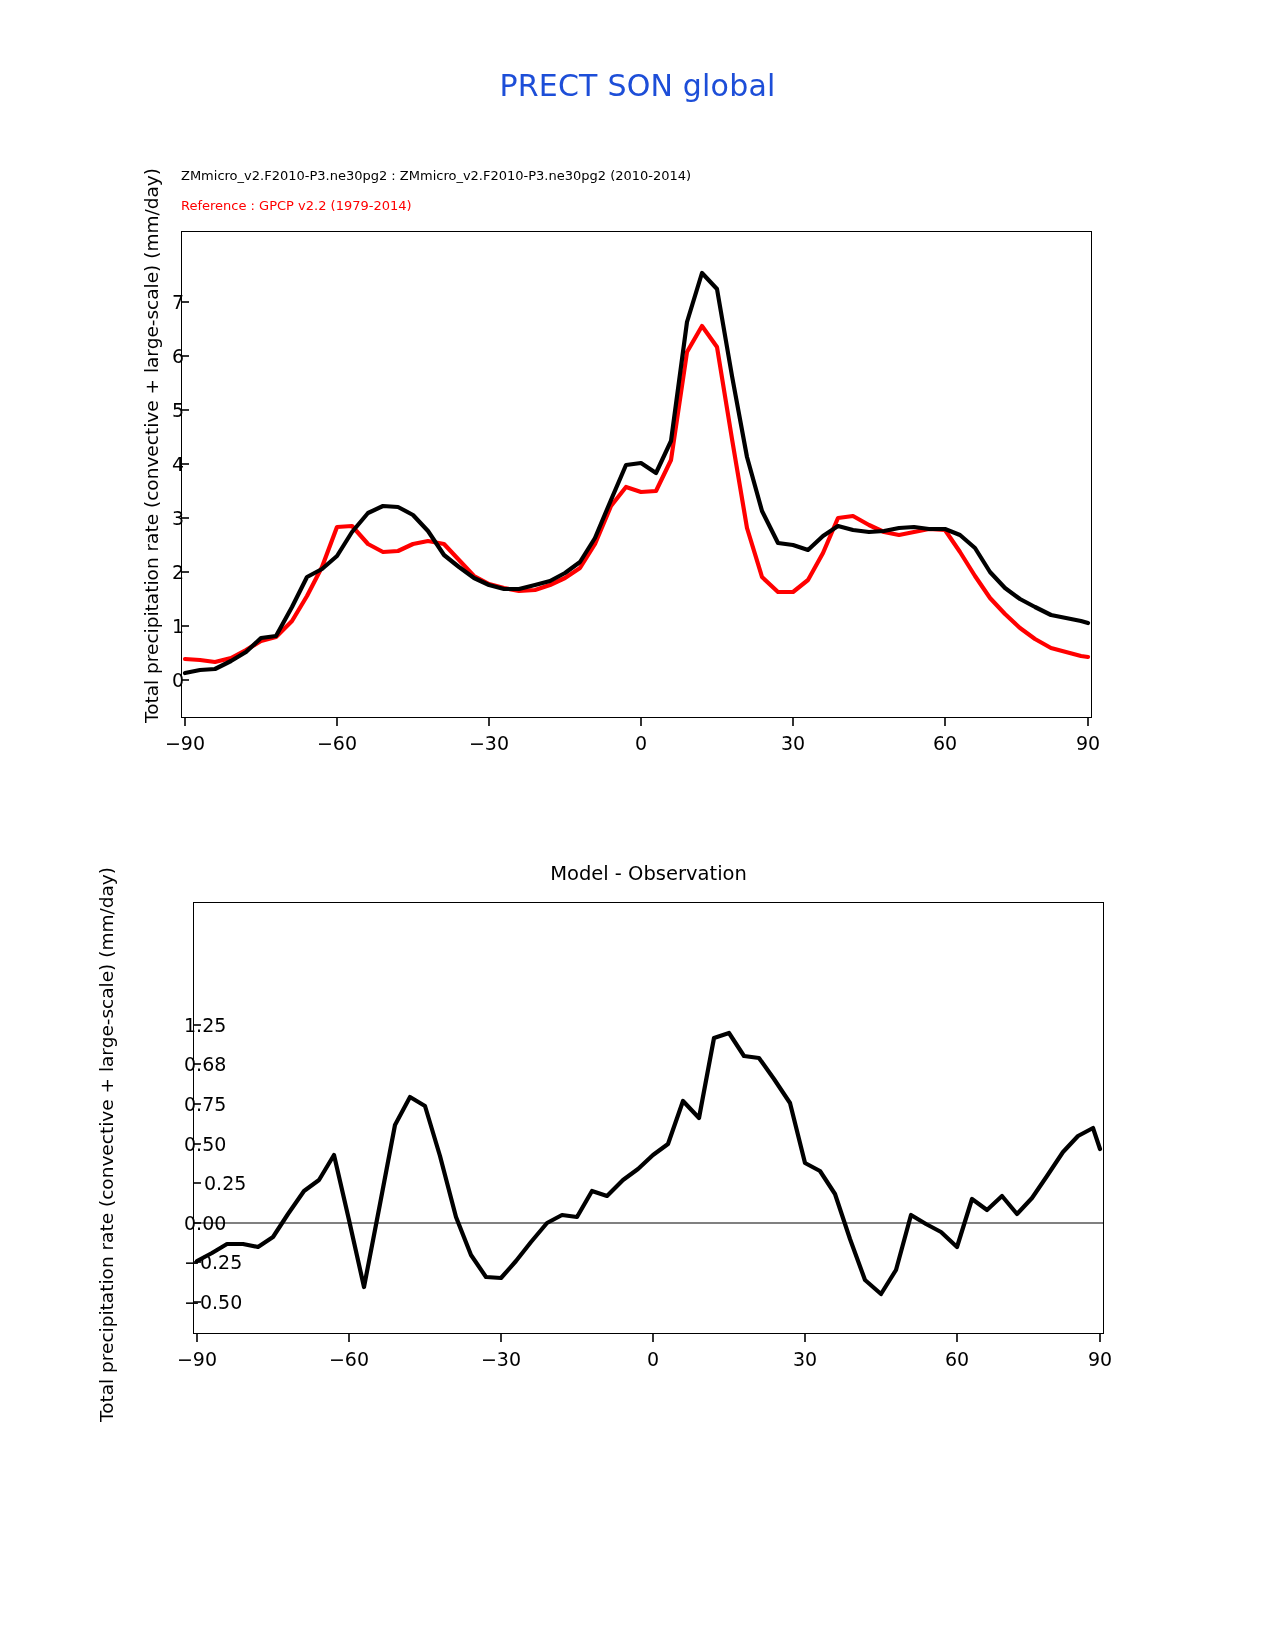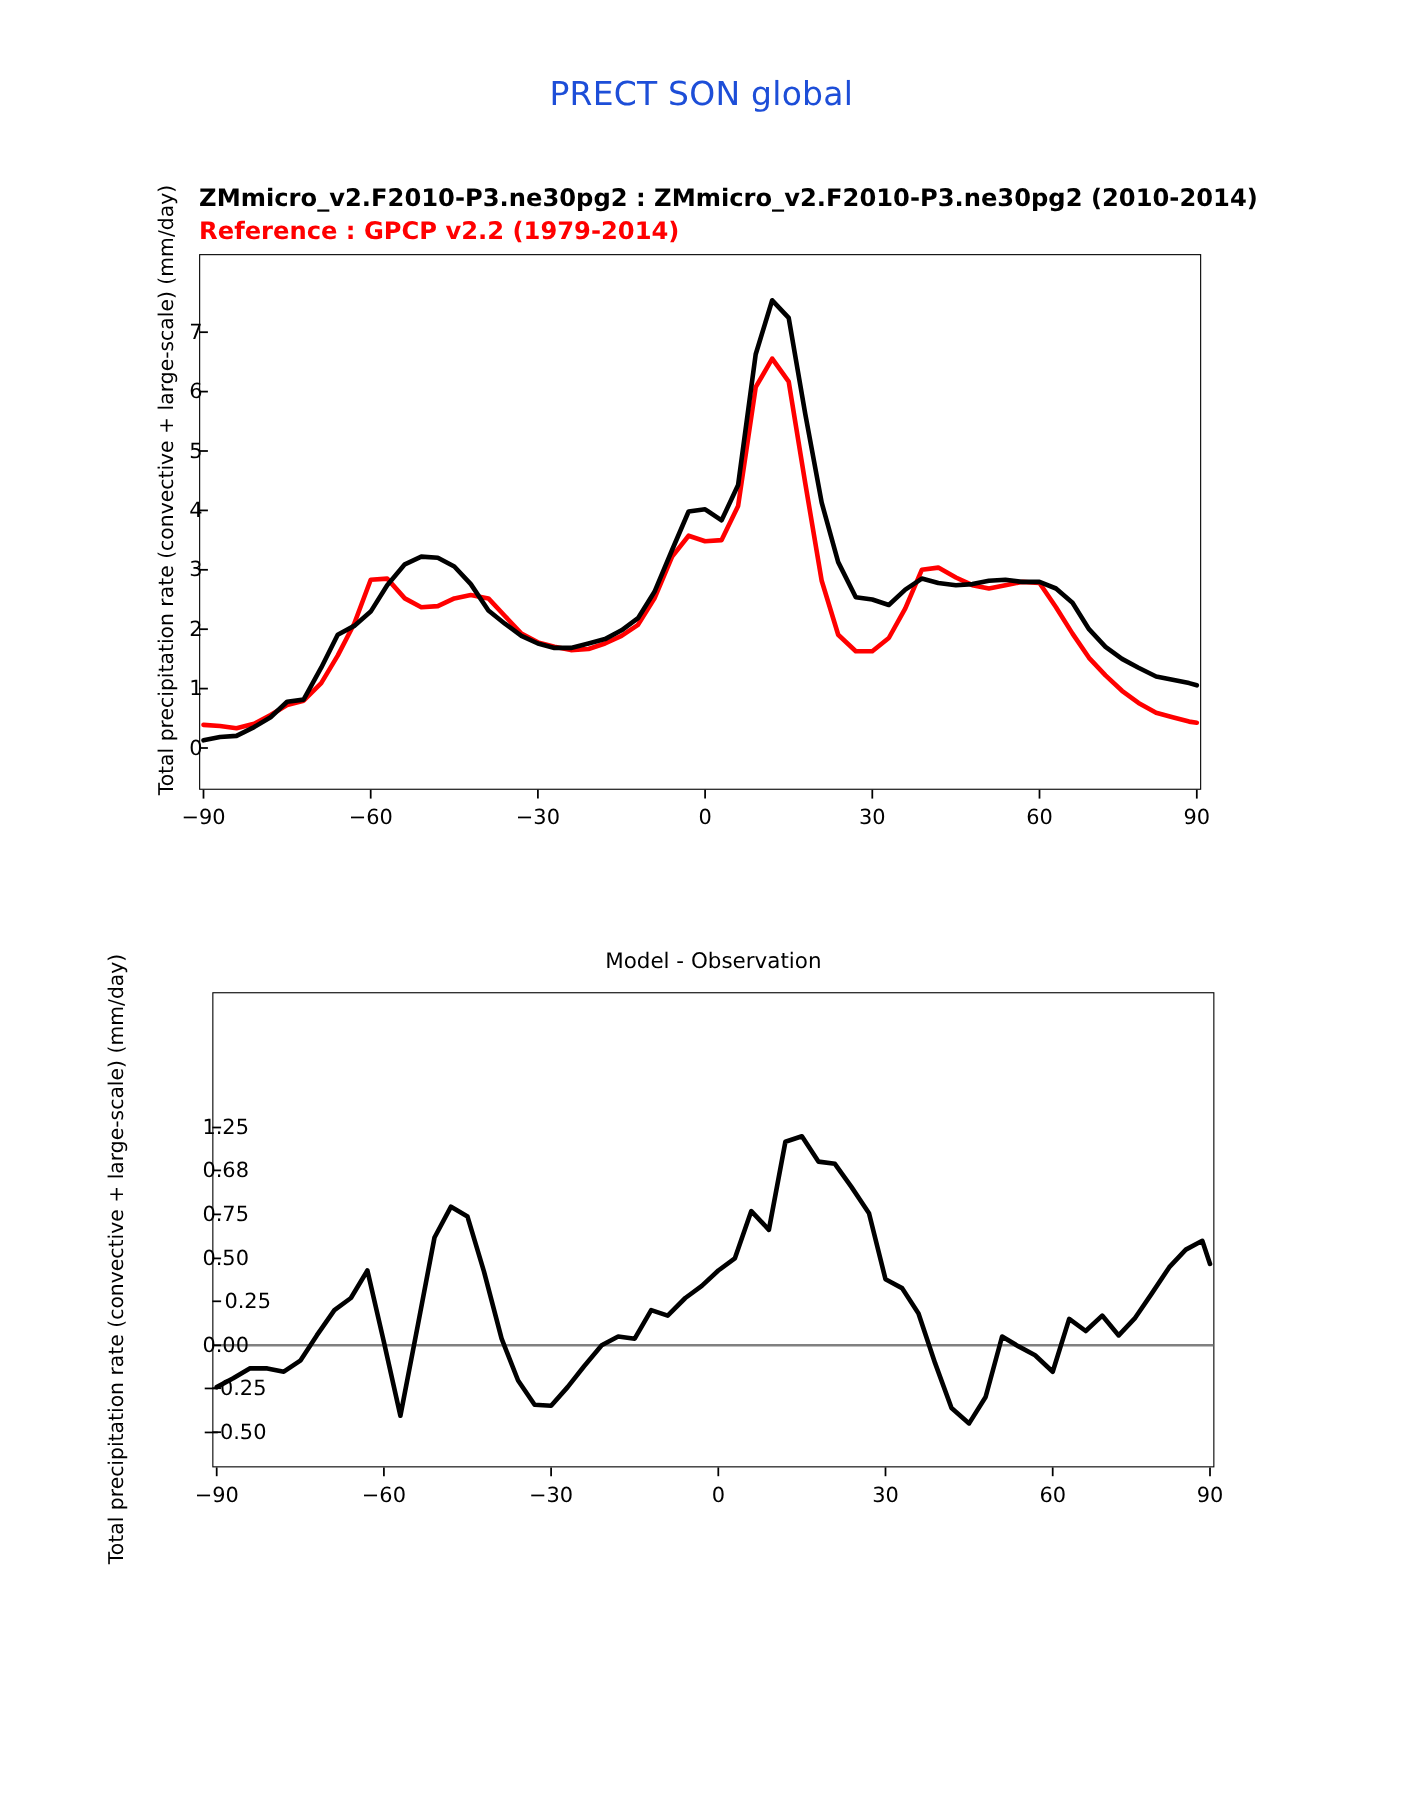--- a/index.html
+++ b/index.html
@@ -59,23 +59,22 @@
     height: 487px;
   }
   #bottom-frame {
     left: 181px;
     top: 72px;
     width: 911px;
     height: 432px;
   }
   .legend-line {
     position: absolute;
-    font-size: 22px;
+    font-size: 13px;
     white-space: nowrap;
-    font-weight: bold;
   }
   #legend-model {
     left: 181px;
     top: 18px;
     color: #000;
   }
   #legend-ref {
     left: 181px;
     top: 48px;
     color: #ff0000;

